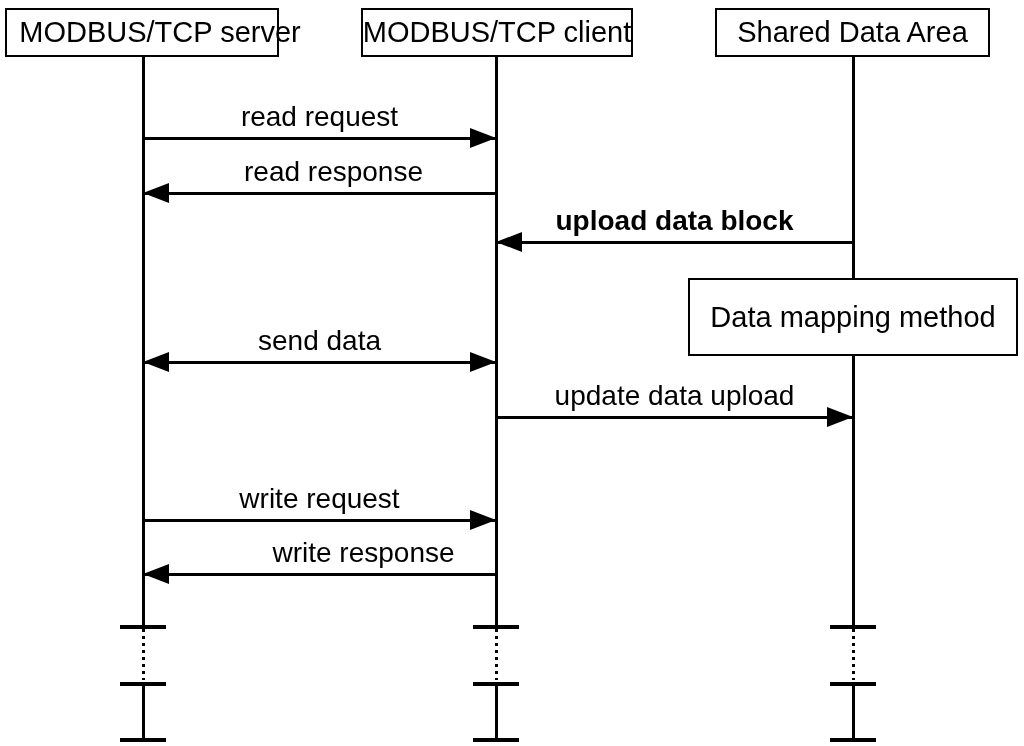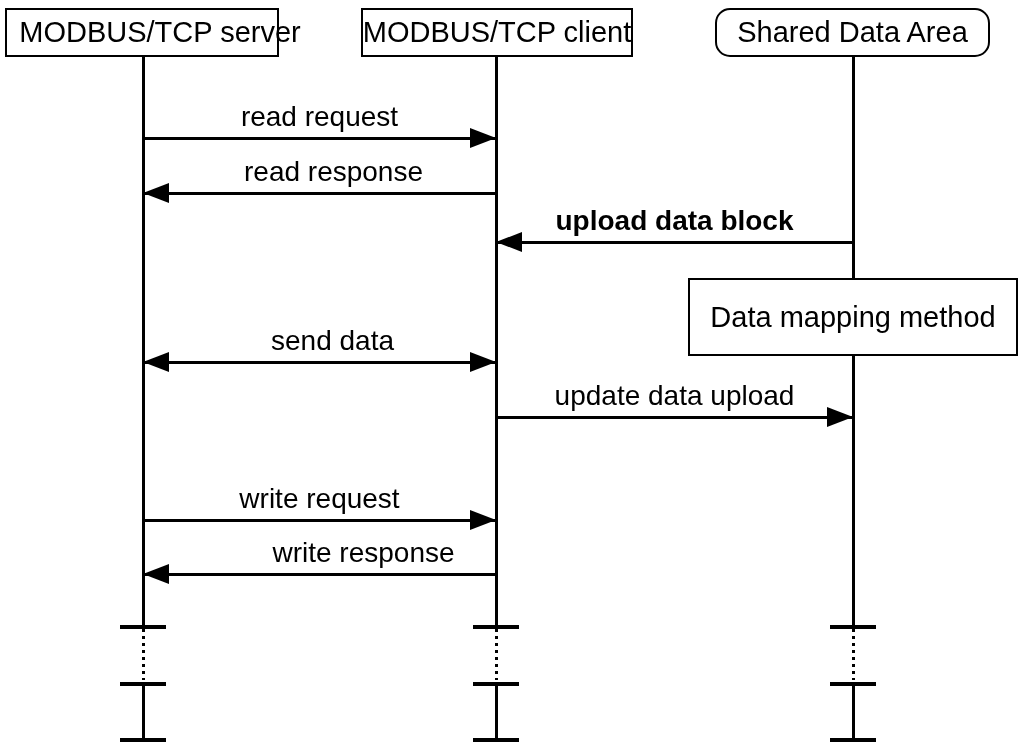--- a/index.html
+++ b/index.html
@@ -119,21 +119,21 @@
     <div class="lifeline-line" style="left: 852px; top: 686px; height: 52px;"></div>
     <div class="lifeline-bar" style="left: 830px; top: 625px; width: 46px;"></div>
     <div class="lifeline-bar" style="left: 830px; top: 682px; width: 46px;"></div>
     <div class="lifeline-bar" style="left: 830px; top: 738px; width: 46px;"></div>
     <div class="lifeline-header" style="left: 5px; top: 8px; width: 274px; height: 49px; padding-left: 36px;">
       <span>MODBUS/TCP server</span>
     </div>
     <div class="lifeline-header" style="left: 361px; top: 8px; width: 272px; height: 49px;">
       <span>MODBUS/TCP client</span>
     </div>
-    <div class="lifeline-header" style="left: 715px; top: 8px; width: 275px; height: 49px; border-radius: 15px;">
+    <div class="lifeline-header" style="left: 715px; top: 8px; width: 275px; height: 49px;">
       <span>Shared Data Area</span>
     </div>
     <div class="message" style="left: 143px; top: 137px; width: 353px;">
       <div class="message-line" style="width: 353px;"></div>
       <div class="arrowhead right" style="left: 327px;"></div>
       <div class="message-label" style="left: 0px; width: 353px;">read request</div>
     </div>
     <div class="message" style="left: 143px; top: 192px; width: 353px;">
       <div class="message-line" style="width: 353px;"></div>
       <div class="arrowhead left" style="left: 0px;"></div>
@@ -141,21 +141,21 @@
     </div>
     <div class="message" style="left: 496px; top: 241px; width: 357px;">
       <div class="message-line" style="width: 357px;"></div>
       <div class="arrowhead left" style="left: 0px;"></div>
       <div class="message-label" style="left: 0px; width: 357px; font-weight: bold;">upload data block</div>
     </div>
     <div class="message" style="left: 143px; top: 361px; width: 353px;">
       <div class="message-line" style="width: 353px;"></div>
       <div class="arrowhead right" style="left: 327px;"></div>
       <div class="arrowhead left" style="left: 0px;"></div>
-      <div class="message-label" style="left: 0px; width: 353px; padding-left: 13px;">send data</div>
+      <div class="message-label" style="left: 0px; width: 353px;">send data</div>
     </div>
     <div class="message" style="left: 496px; top: 416px; width: 357px;">
       <div class="message-line" style="width: 357px;"></div>
       <div class="arrowhead right" style="left: 331px;"></div>
       <div class="message-label" style="left: 0px; width: 357px;">update data upload</div>
     </div>
     <div class="message" style="left: 143px; top: 519px; width: 353px;">
       <div class="message-line" style="width: 353px;"></div>
       <div class="arrowhead right" style="left: 327px;"></div>
       <div class="message-label" style="left: 0px; width: 353px;">write request</div>

